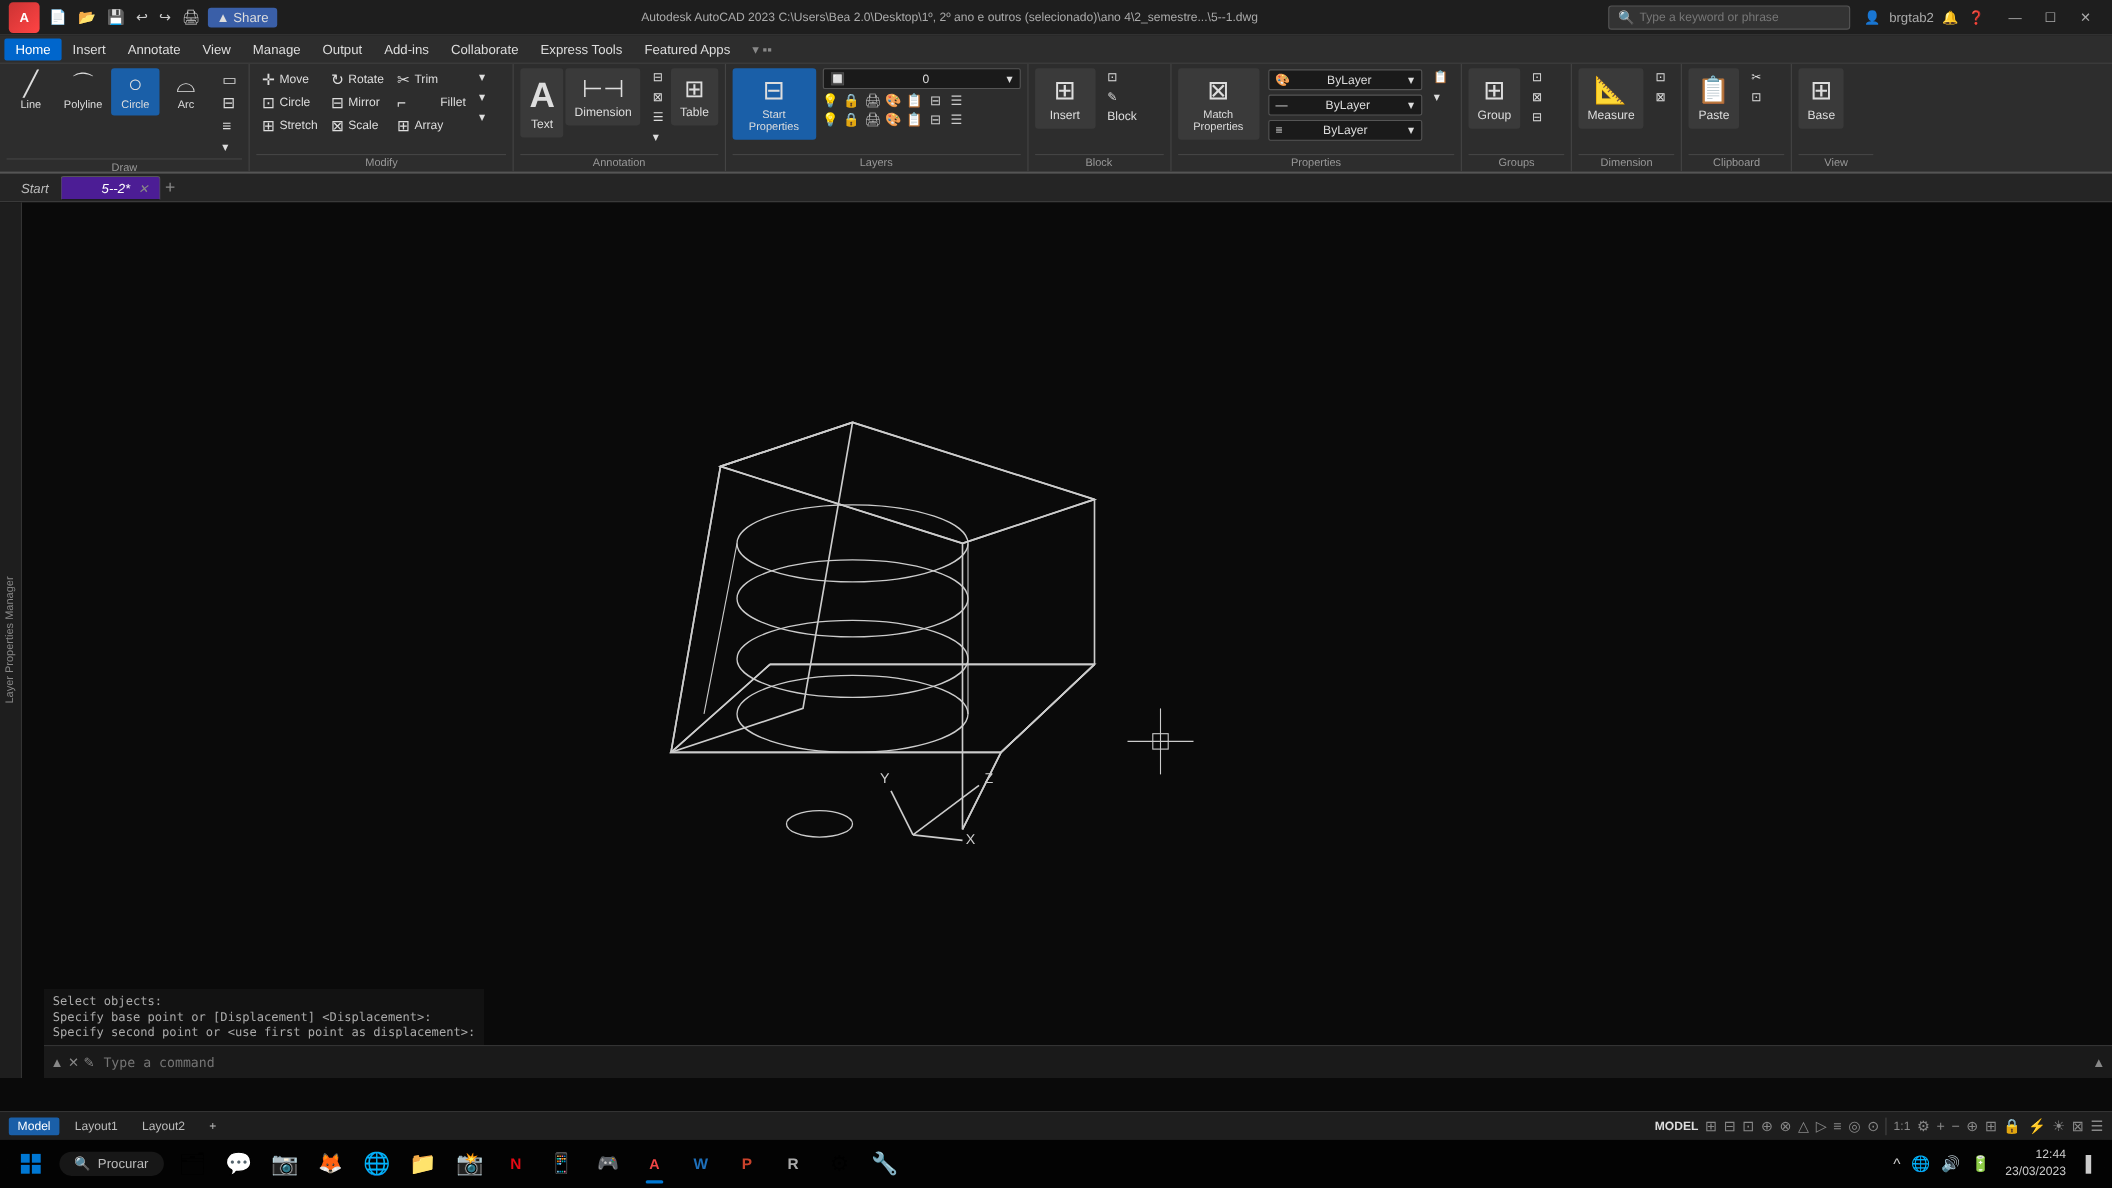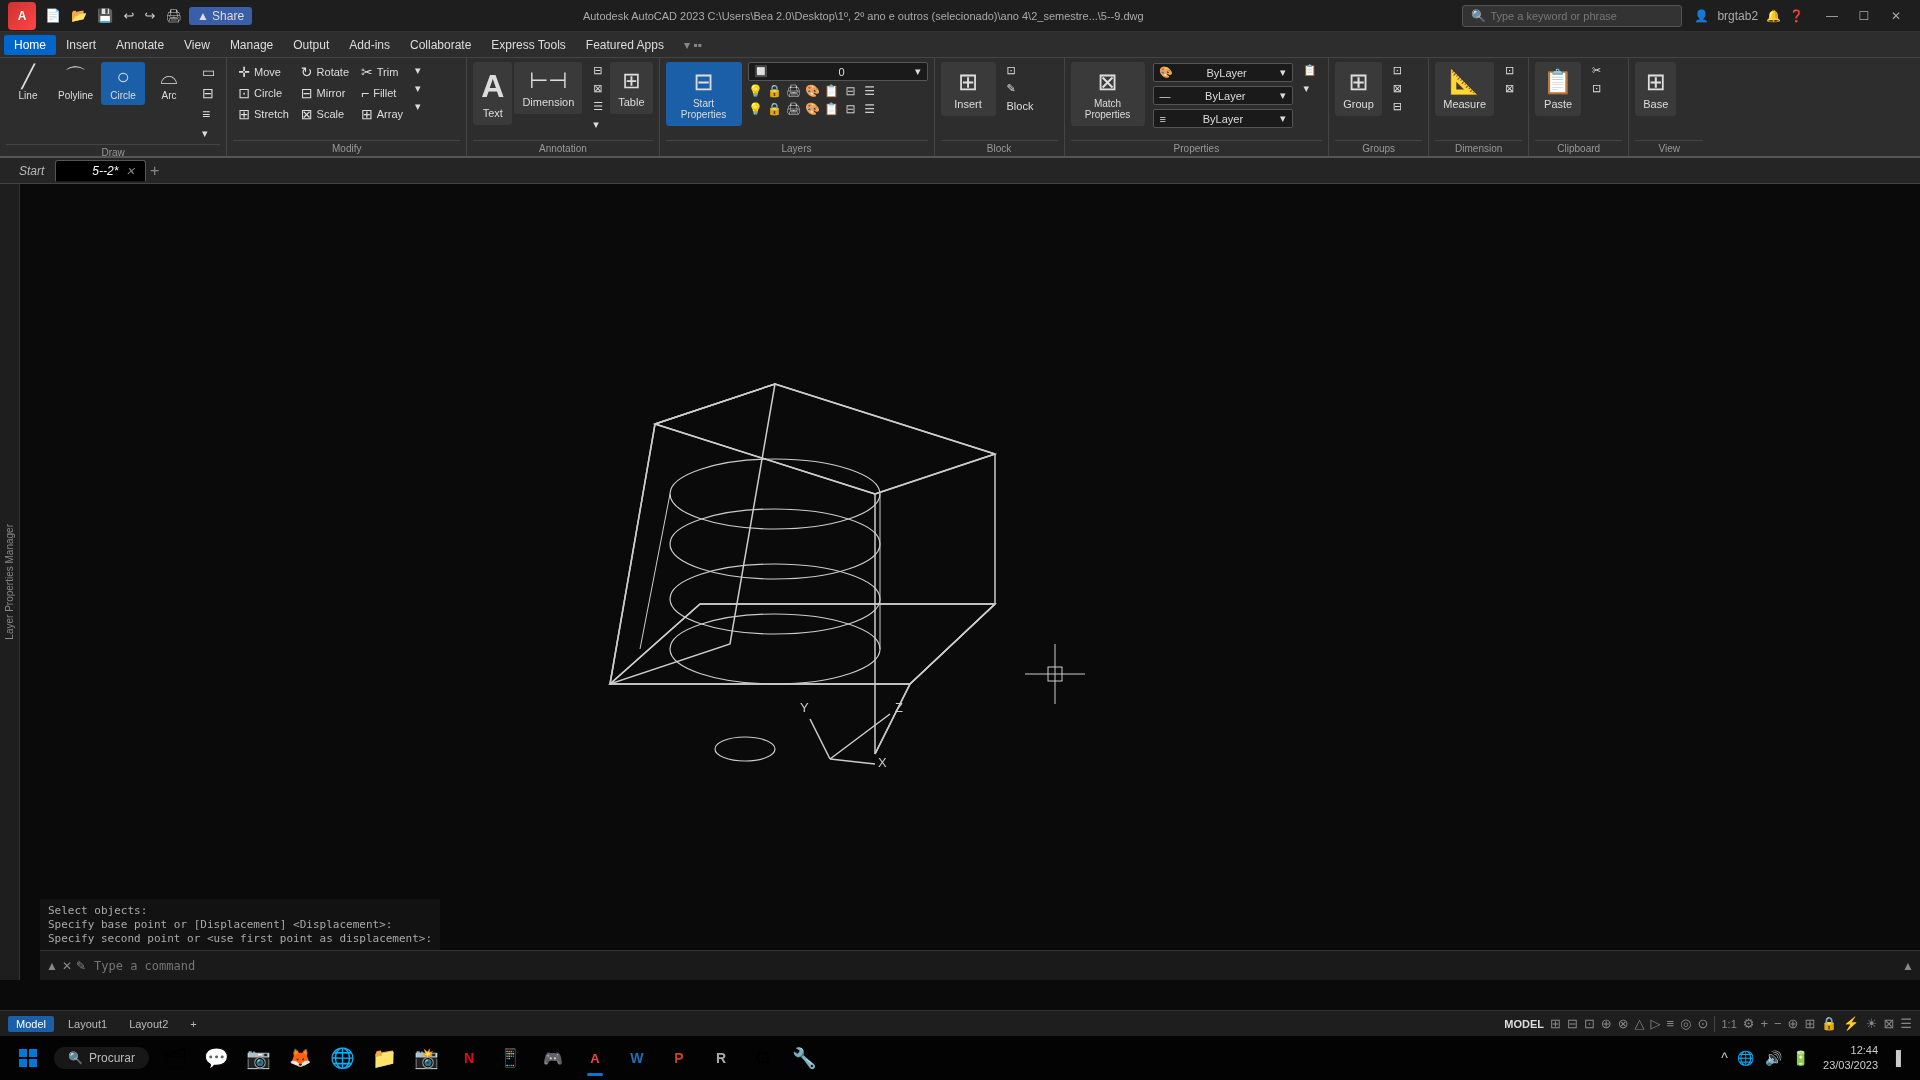--- a/index.html
+++ b/index.html
@@ -136,21 +136,21 @@
       padding: 0 8px;
       border-bottom: 1px solid #444;
     }
     .tab {
       padding: 3px 10px; font-size: 12px; color: #bbb;
       cursor: pointer; border-radius: 3px 3px 0 0;
       border: 1px solid transparent;
       font-style: italic;
     }
     .tab.active {
-      background: #000000; color: white;
+      background: #4c1d95; color: white;
       border-color: #555; border-bottom-color: #1a1a1a; padding-left: 36px;
     }
     .tab-close { margin-left: 4px; color: #888; font-size: 11px; }
     .tab-add { color: #888; font-size: 16px; cursor: pointer; margin-left: 4px; }
 
     
     #side-label {
       position: absolute;
       left: 0; top: 0;
       width: 20px;
@@ -286,21 +286,21 @@
   </div>
   <div class="quick-access">
     <span>📄</span>
     <span>📂</span>
     <span>💾</span>
     <span>↩</span>
     <span>↪</span>
     <span>🖨</span>
     <span style="color:#ddd; font-size:12px; background:#3a5fa8; padding:2px 8px; border-radius:3px;">▲ Share</span>
   </div>
-  <div class="title-center" style="font-size:11px;">Autodesk AutoCAD 2023    C:\Users\Bea 2.0\Desktop\1º, 2º ano e outros (selecionado)\ano 4\2_semestre...\5--9.dwg</div>
+  <div class="title-center" style="font-size:11px;">Autodesk AutoCAD 2023    C:\Users\Bea 2.0\Desktop\1º, 2º ano e outros (selecionado)\ano 4\2_semestre...\5--1.dwg</div>
   <div class="search-box">
     <span>🔍</span>
     <span style="color:#777; font-size:11px;">Type a keyword or phrase</span>
   </div>
   <div class="user-area">
     <span>👤</span>
     <span>brgtab2</span>
     <span>🔔</span>
     <span>❓</span>
   </div>
@@ -393,21 +393,21 @@
             <span style="color:#ddd;">Scale</span>
           </div>
       </div>
       <div class="ribbon-col">
         <div class="ribbon-btn-small">
             <span class="icon">✂</span>
             <span style="color:#ddd;">Trim</span>
           </div>
         <div class="ribbon-btn-small">
             <span class="icon">⌐</span>
-            <span style="color:#ddd;">Fillet</span>
+            <span style="color:#ddd;margin-left:27px;">Fillet</span>
           </div>
         <div class="ribbon-btn-small">
             <span class="icon">⊞</span>
             <span style="color:#ddd;">Array</span>
           </div>
       </div>
       <div class="ribbon-col">
         <div class="ribbon-btn-small">
             <span>▾</span>
           </div>

